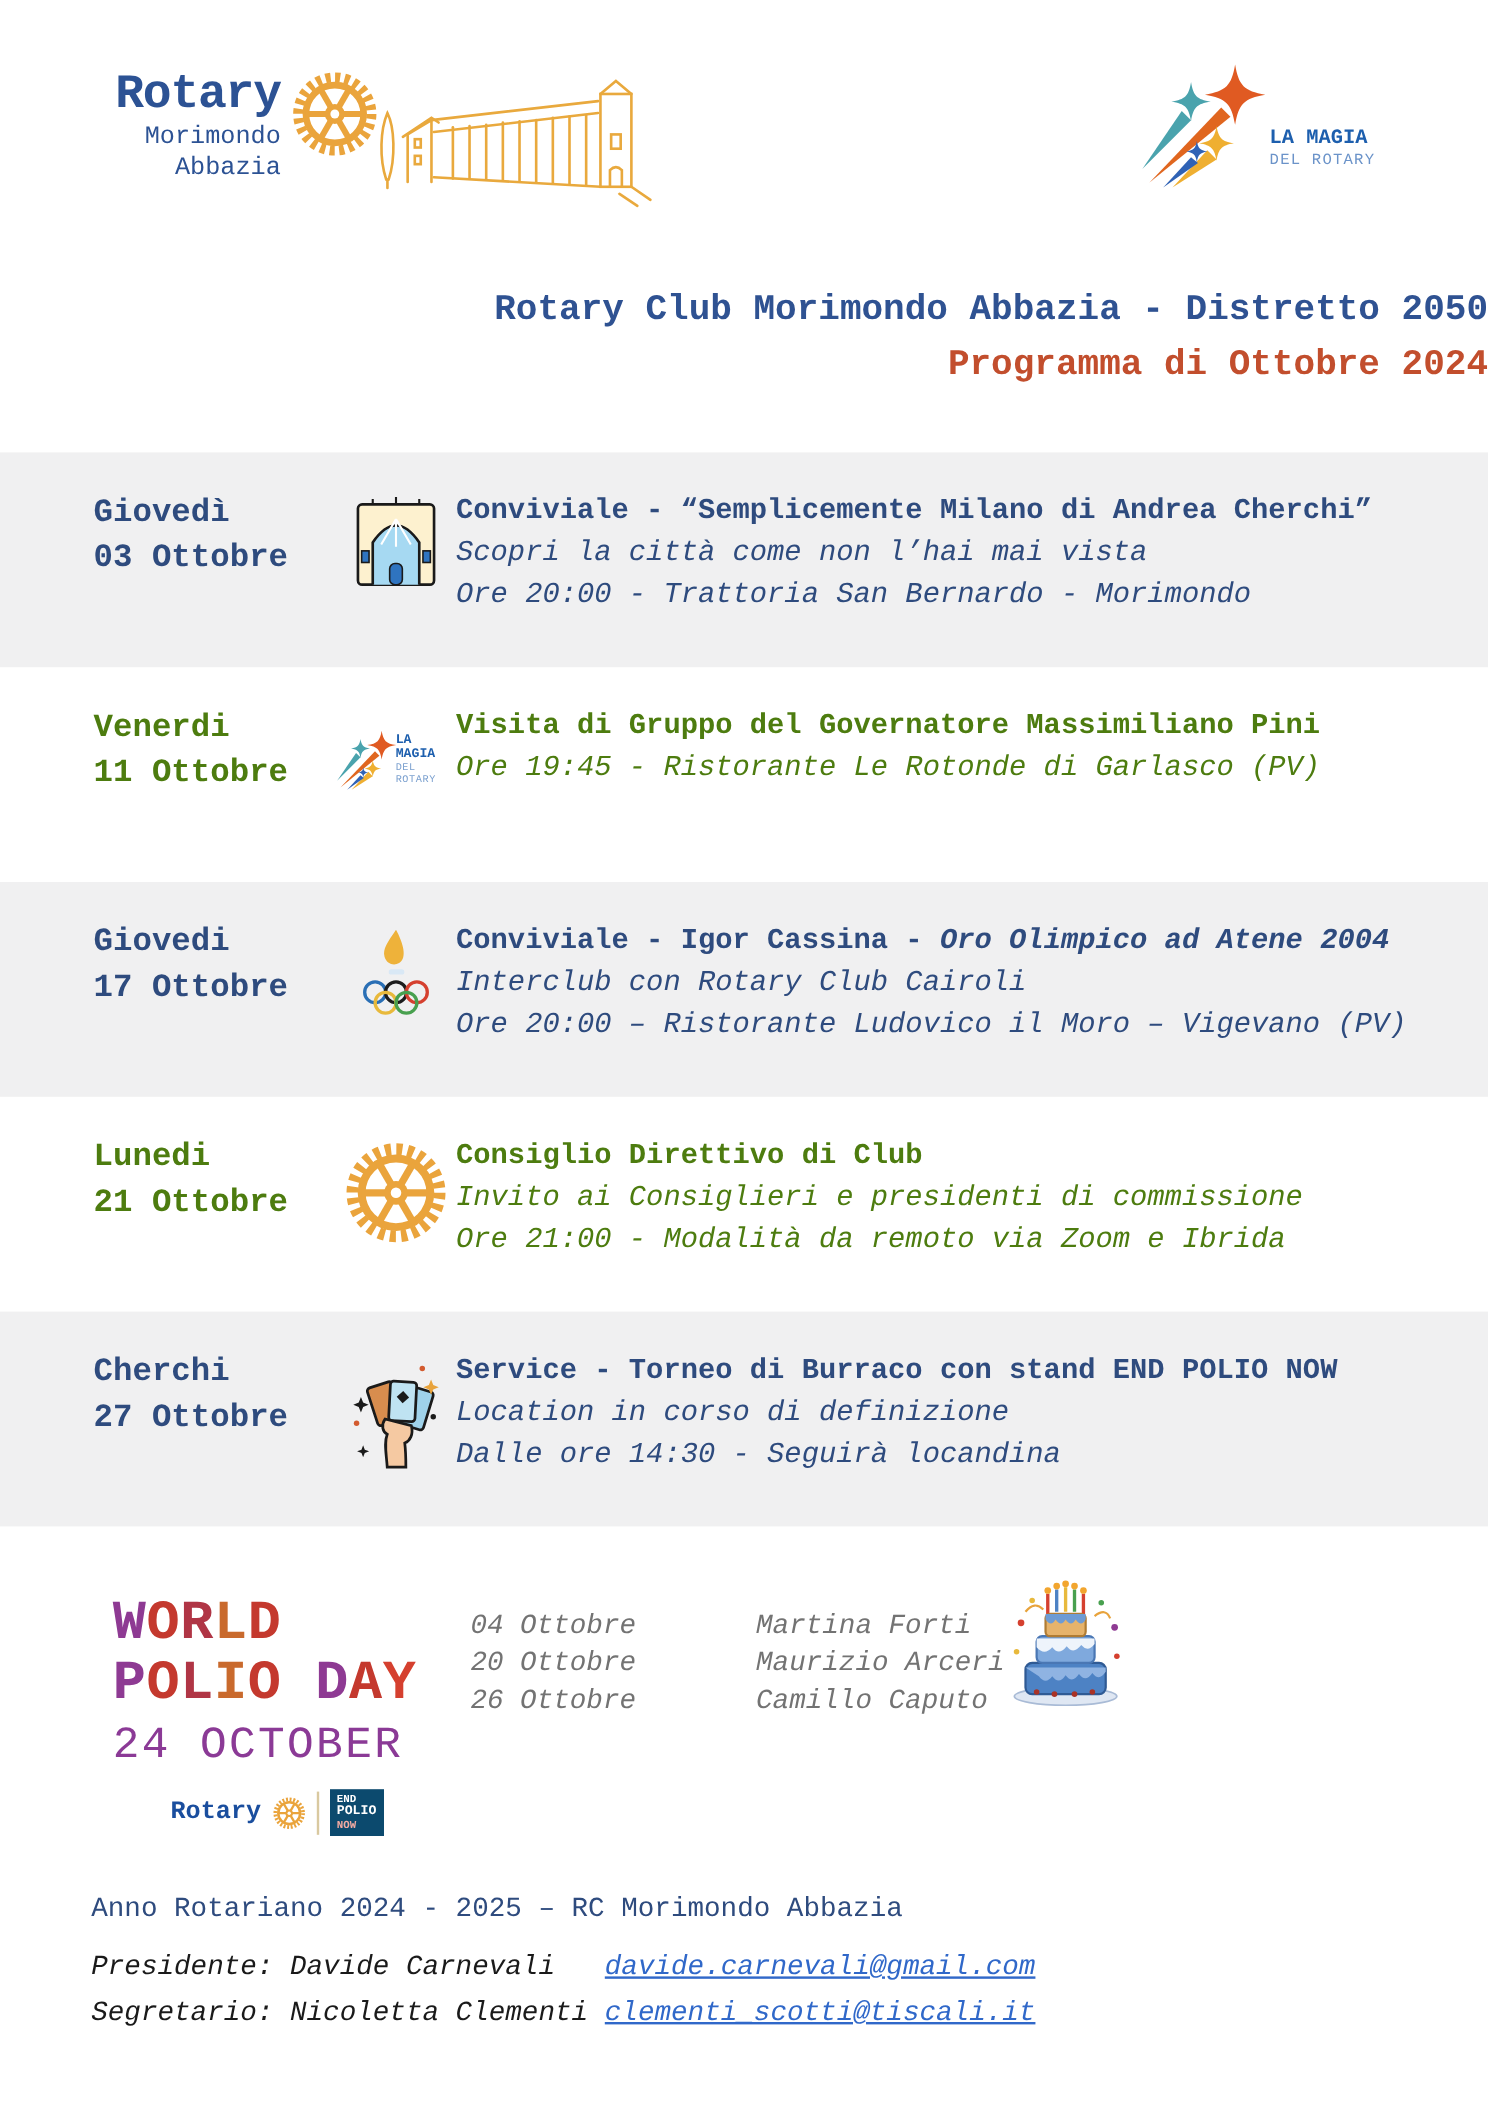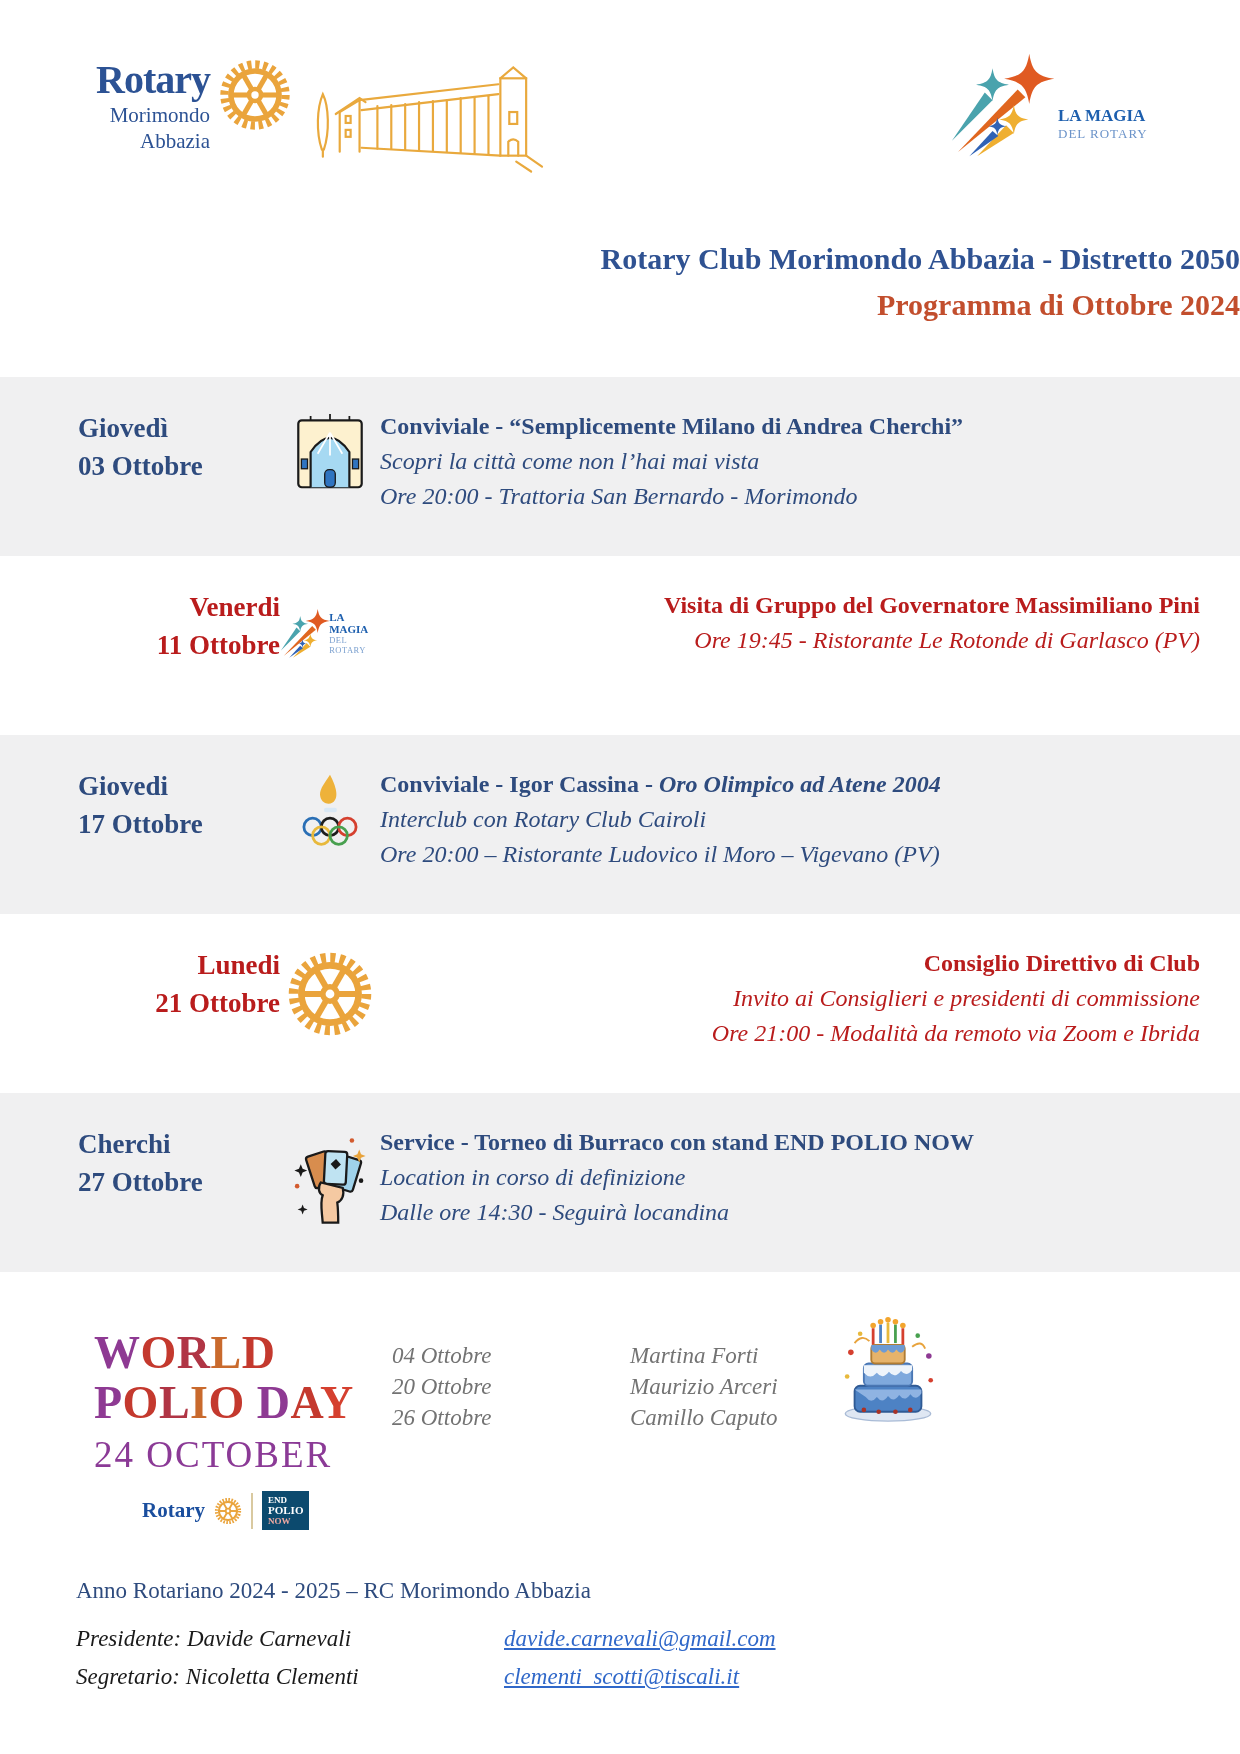--- a/index.html
+++ b/index.html
@@ -1,18 +1,18 @@
 <!DOCTYPE html>
 <html><head>
 <meta charset="utf-8">
 <title>Programma Ottobre 2024</title>
 <style>
   html,body{margin:0;padding:0;background:#ffffff;}
   .page{position:relative;width:1240px;height:1754px;background:#ffffff;overflow:hidden;
-        font-family:Liberation Serif, serif;}
+        font-family:Liberation Mono, monospace;}
 
   
   .club-logo{position:absolute;left:96px;top:58px;display:flex;align-items:flex-start;}
   .club-left{text-align:right;}
   .club-brand{font-size:40px;font-weight:bold;color:#2c5294;letter-spacing:-1px;line-height:44px;}
   .club-sub{font-size:21px;color:#2c5294;line-height:26px;}
   .club-wheel{margin-left:8px;margin-top:0;}
   .abbey{position:absolute;left:306px;top:54px;}
   .magia{position:absolute;left:950px;top:46px;display:flex;align-items:flex-end;}
   .magia-text{margin-left:-8px;margin-bottom:20px;}
@@ -30,21 +30,21 @@
   .band.gray{background:#f0f0f1;}
   .band-inner{display:flex;align-items:flex-start;box-sizing:border-box;
               padding:32px 40px 0 78px;height:100%;}
   .day-col{width:202px;font-size:27px;font-weight:bold;line-height:38px;}
   .icon-col{width:100px;display:flex;justify-content:center;margin-top:4px;}
   .text-col{flex:1;}
   .e-title{font-size:24px;font-weight:bold;margin:0;line-height:35px;}
   .e-line{font-size:24px;font-style:italic;margin:0;line-height:35px;}
   .em{font-style:italic;}
   .theme-blue{color:#2e4b7e;}
-  .theme-orange{color:#b91c1c;text-align:right;}
+  .theme-orange{color:#4d7c0f;}
   .magia-mini{display:flex;align-items:center;margin-top:10px;}
   .mini-text{margin-left:-6px;}
   .mini-l1{font-size:11px;font-weight:bold;color:#1d5fae;line-height:12px;}
   .mini-l2{font-size:8.5px;color:#7ba0cf;line-height:10px;letter-spacing:0.5px;}
 
   
   .wpd{position:absolute;left:94px;top:1328px;width:330px;}
   .wpd-line{font-size:46px;font-weight:bold;line-height:50px;letter-spacing:0.5px;}
   .wpd-date{font-size:37px;color:#8b3a96;letter-spacing:2px;margin-top:5px;line-height:44px;}
   .wpd-logos{display:flex;align-items:center;gap:9px;margin-top:14px;margin-left:48px;}

